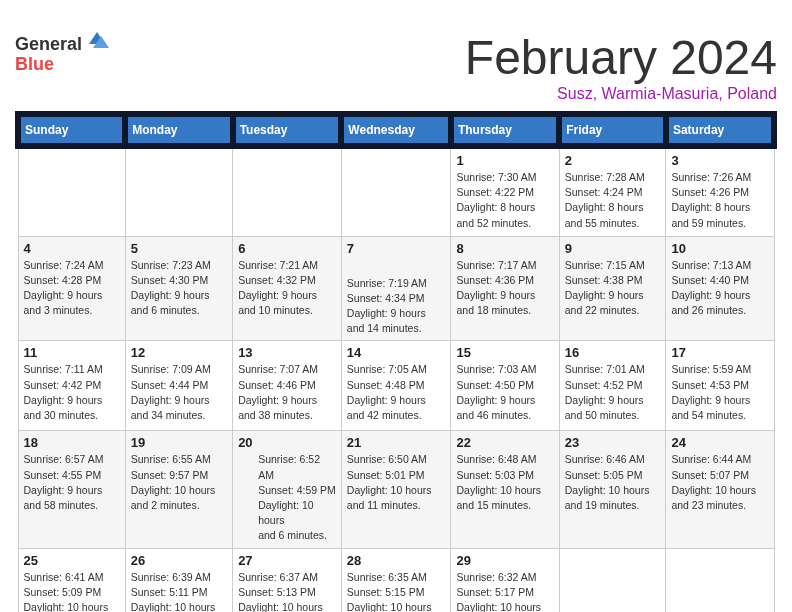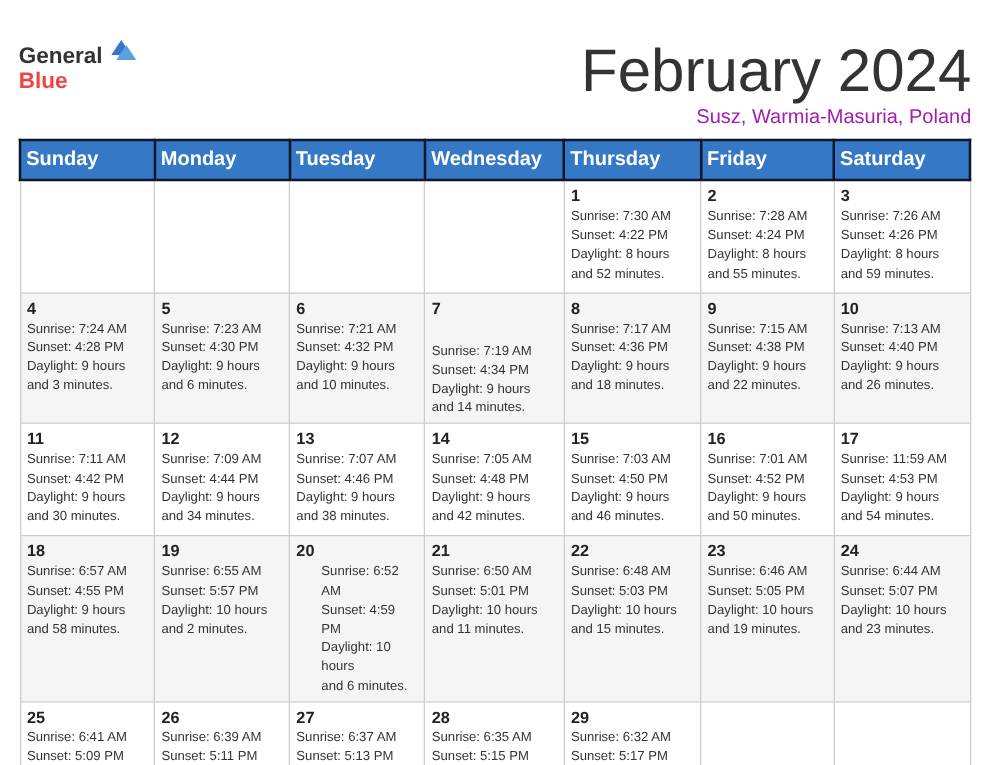--- a/index.html
+++ b/index.html
@@ -58,23 +58,23 @@
     table {
       width: 100%;
       border-collapse: collapse;
       font-size: 11px;
     }
     thead th {
       background-color: #3578c5;
       color: #fff;
       padding: 6px 4px;
       text-align: left;
-      font-size: 16px;
+      font-size: 12px;
       font-weight: bold;
-      border: 2px solid #0f172a;
+      border: 6px solid #0f172a;
     }
     tbody td {
       border: 1px solid #ccc;
       vertical-align: top;
       padding: 4px 5px;
       height: 90px;
       width: 113px;
       color: #333;
       background: #fff;
     }
@@ -247,38 +247,38 @@
         </td>
         <td>
           <div class="day-num">16</div>
           <div class="day-info" style="white-space: pre-line;">Sunrise: 7:01 AM
 Sunset: 4:52 PM
 Daylight: 9 hours
 and 50 minutes.</div>
         </td>
         <td>
           <div class="day-num">17</div>
-          <div class="day-info" style="white-space: pre-line;">Sunrise: 11:59 AM
+          <div class="day-info" style="white-space: pre-line;">Sunrise: 5:59 AM
 Sunset: 4:53 PM
 Daylight: 9 hours
 and 54 minutes.</div>
         </td>
       </tr>
       <tr>
         <td>
           <div class="day-num">18</div>
           <div class="day-info" style="white-space: pre-line;">Sunrise: 6:57 AM
 Sunset: 4:55 PM
 Daylight: 9 hours
 and 58 minutes.</div>
         </td>
         <td>
           <div class="day-num">19</div>
           <div class="day-info" style="white-space: pre-line;">Sunrise: 6:55 AM
-Sunset: 5:57 PM
+Sunset: 9:57 PM
 Daylight: 10 hours
 and 2 minutes.</div>
         </td>
         <td>
           <div class="day-num">20</div>
           <div class="day-info" style="white-space: pre-line; margin-left: 20px;">Sunrise: 6:52 AM
 Sunset: 4:59 PM
 Daylight: 10 hours
 and 6 minutes.</div>
         </td>

